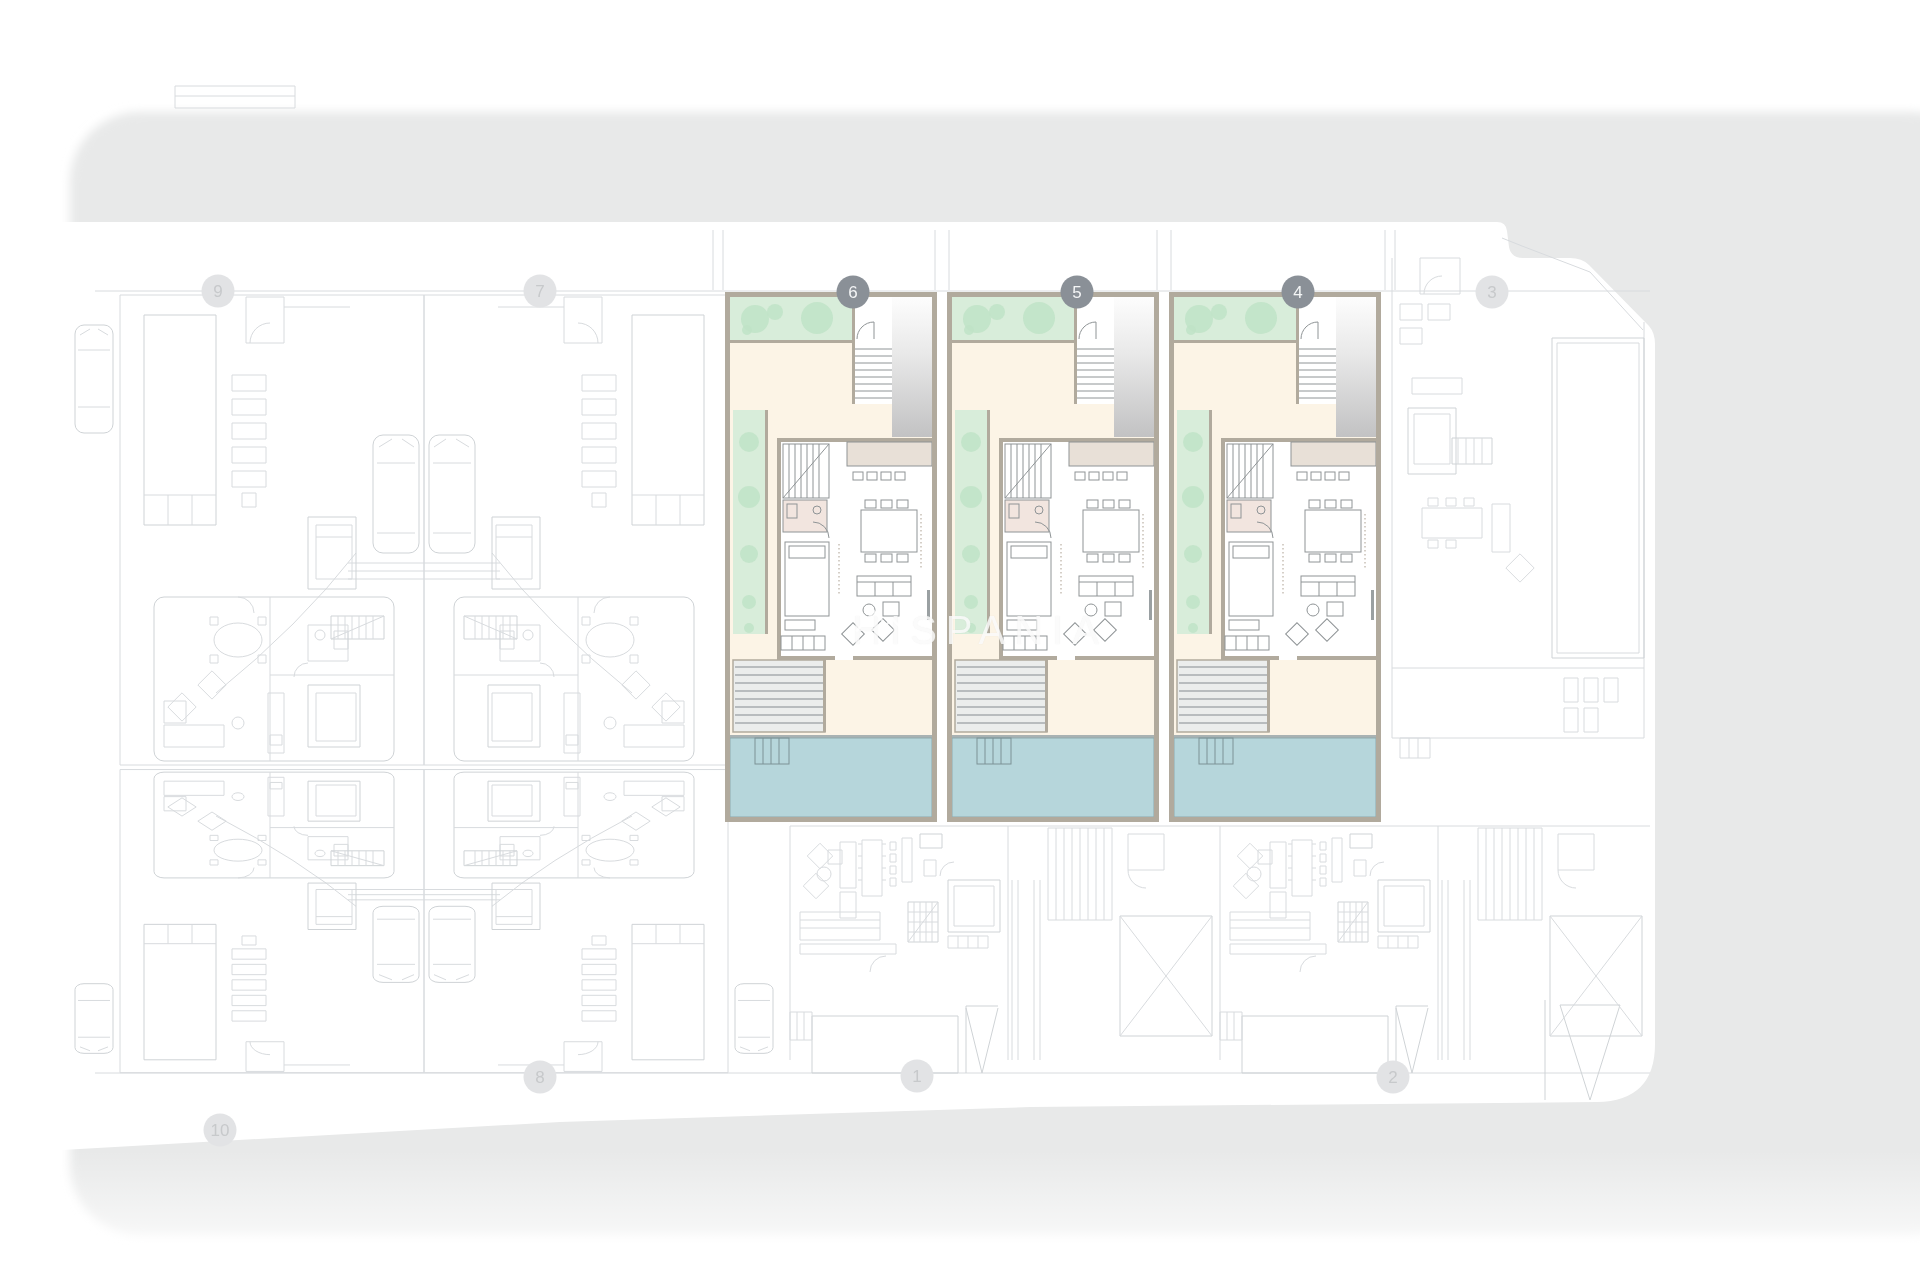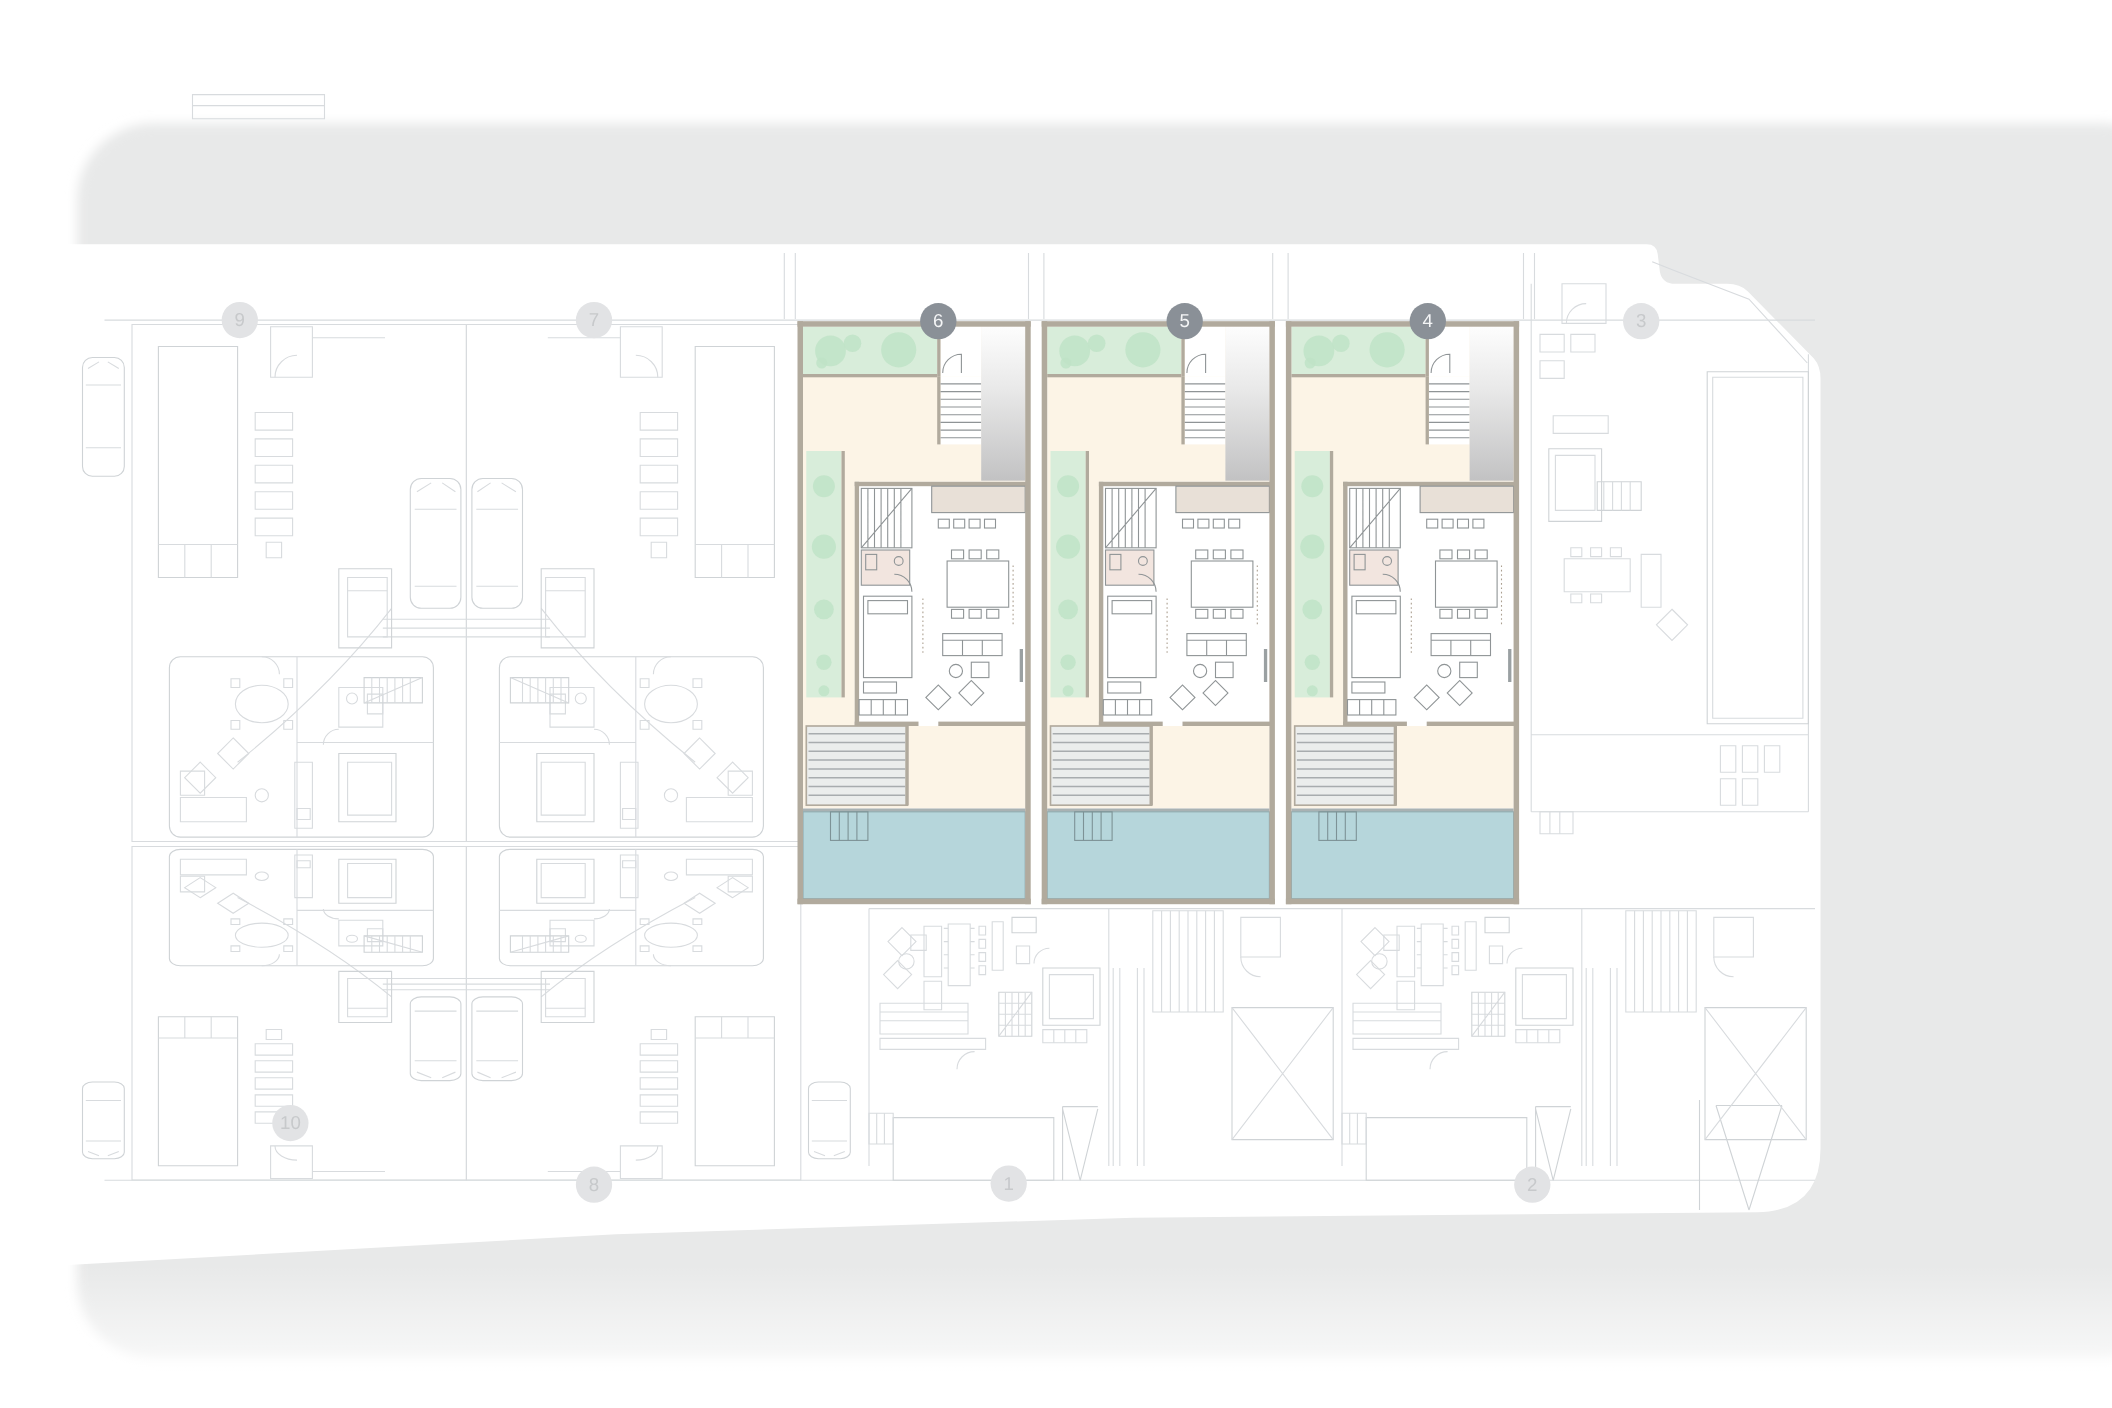--- a/index.html
+++ b/index.html
@@ -316,19 +316,26 @@
 <div class="unit-hit" style="left:725px;"></div>
 <div class="unit-hit" style="left:947px;"></div>
 <div class="unit-hit" style="left:1169px;"></div>
 
 <div class="badge faded" style="left:218px;top:291px;">9</div>
 <div class="badge faded" style="left:540px;top:291px;">7</div>
 <div class="badge active" style="left:853px;top:292px;">6</div>
 <div class="badge active" style="left:1077px;top:292px;">5</div>
 <div class="badge active" style="left:1298px;top:292px;">4</div>
 <div class="badge faded" style="left:1492px;top:292px;">3</div>
-<div class="badge faded" style="left:220px;top:1021px;margin-left:44px;">10</div>
+<div class="badge faded" style="left:220px;top:1130px;">10</div>
 <div class="badge faded" style="left:540px;top:1077px;">8</div>
 <div class="badge faded" style="left:917px;top:1076px;">1</div>
 <div class="badge faded" style="left:1393px;top:1077px;">2</div>
 
-
+<div class="watermark">
+  <svg width="56" height="26" viewBox="0 0 56 26">
+    <polyline points="4,24 22,4 40,24" fill="none" stroke="rgba(255,255,255,0.75)" stroke-width="2.5"></polyline>
+    <polyline points="28,24 40,11 52,24" fill="none" stroke="rgba(255,255,255,0.75)" stroke-width="2.5"></polyline>
+  </svg>
+  <div class="wm-text">HISPANIA</div>
 </div>
 
+</div>
+
 </body></html>

